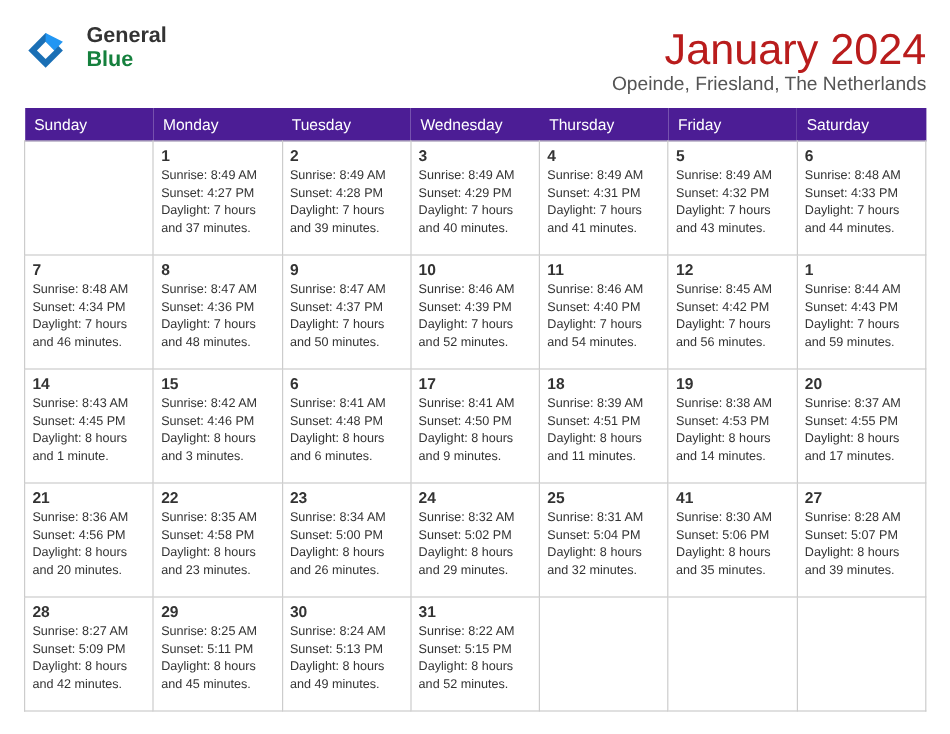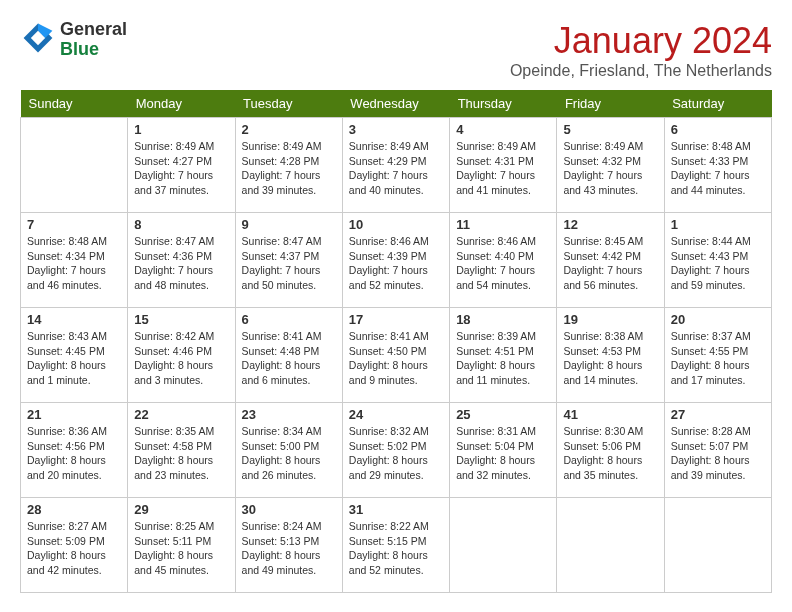--- a/index.html
+++ b/index.html
@@ -11,22 +11,22 @@
       padding: 20px;
     }
     .header {
       display: flex;
       justify-content: space-between;
       align-items: flex-start;
       margin-bottom: 10px;
     }
     .logo {
       display: flex;
-      align-items: flex-start;
-      gap: 4px;
+      align-items: flex-end;
+      gap: 16px;
     }
     .logo-text {
       font-size: 18px;
       font-weight: bold;
       line-height: 1.1;
     }
     .logo-general { color: #333; }
     .logo-blue { color: #15803d; }
     .logo-icon {
       width: 36px;
@@ -43,21 +43,21 @@
     .location {
       font-size: 16px;
       color: #555;
     }
     .calendar {
       width: 100%;
       border-collapse: collapse;
       font-size: 11px;
     }
     .calendar th {
-      background-color: #4d7c0f;
+      background-color: #4c1d95;
       color: white;
       padding: 6px 8px;
       text-align: left;
       font-size: 13px;
       font-weight: normal;
     }
     .calendar td {
       border: 1px solid #ccc;
       vertical-align: top;
       padding: 4px 6px;

